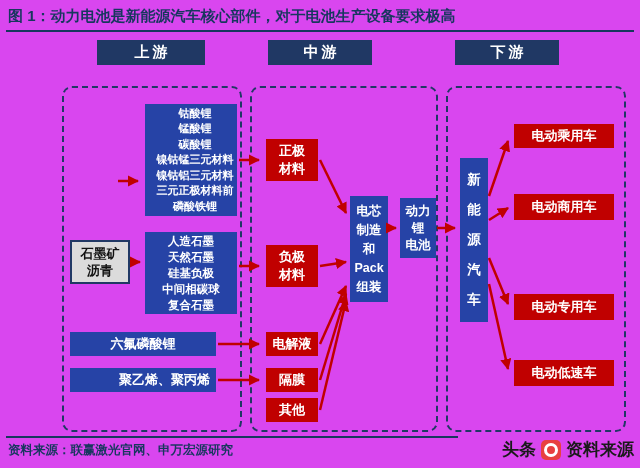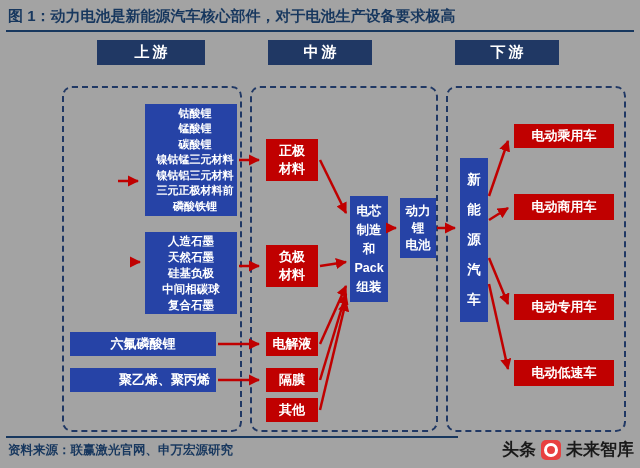--- a/index.html
+++ b/index.html
@@ -1,16 +1,16 @@
 <!DOCTYPE html>
 <html><head>
 <meta charset="utf-8">
 <style>
   html,body{margin:0;padding:0;background:#fff;}
-  .canvas{position:relative;width:640px;height:468px;background:#a3a3a3;overflow:hidden;
+  .canvas{position:relative;width:640px;height:468px;background:#d946ef;overflow:hidden;
           font-family:"Liberation Sans","DejaVu Sans",sans-serif;}
   .fig-title{position:absolute;left:8px;top:7px;font-size:15px;font-weight:700;color:#17375E;white-space:nowrap;}
   .rule-top{position:absolute;left:6px;top:30px;width:628px;height:2px;background:#17375E;}
   .rule-bottom{position:absolute;left:6px;top:436px;width:452px;height:2px;background:#17375E;}
   .source{position:absolute;left:8px;top:442px;font-size:12.5px;font-weight:700;color:#17375E;white-space:nowrap;}
 
   .colhead{position:absolute;top:40px;height:25px;background:#203864;color:#fff;font-size:15px;font-weight:700;
            display:flex;align-items:center;justify-content:center;letter-spacing:3px;text-indent:3px;}
   .dash{position:absolute;top:86px;height:346px;border:2px dashed #203864;border-radius:10px;box-sizing:border-box;}
 
@@ -43,20 +43,22 @@
   <div class="dash" style="left:250px;width:188px;"></div>
   <div class="dash" style="left:446px;width:180px;"></div>
 
   <div class="box blue" style="left:145px;top:104px;width:92px;height:112px;font-size:11px;line-height:15.5px;padding-left:8px;">钴酸锂
 锰酸锂
 碳酸锂
 镍钴锰三元材料
 镍钴铝三元材料
 三元正极材料前
 磷酸铁锂</div>
+  <div class="box gray" style="left:70px;top:240px;width:60px;height:44px;font-size:13px;line-height:17px;">石墨矿
+沥青</div>
   <div class="box blue" style="left:145px;top:232px;width:92px;height:82px;font-size:11.5px;line-height:16px;">人造石墨
 天然石墨
 硅基负极
 中间相碳球
 复合石墨</div>
   <div class="box blue" style="left:70px;top:332px;width:146px;height:24px;font-size:13px;">六氟磷酸锂</div>
   <div class="box blue" style="left:70px;top:368px;width:146px;height:24px;font-size:13px;padding-left:43px;">聚乙烯、聚丙烯</div>
 
   <div class="box red" style="left:266px;top:139px;width:52px;height:42px;font-size:13px;line-height:18px;">正极
 材料</div>
@@ -114,16 +116,16 @@
   </svg>
 
   <div class="rule-bottom"></div>
   <div class="source">资料来源：联赢激光官网、申万宏源研究</div>
 
   <div class="watermark">
     <span>头条</span>
     <span class="tt-icon">
         <span class="ring"></span>
       </span>
-    <span>未来智库</span>
+    <span>资料来源</span>
   </div>
 
 </div>
 
 </body></html>

